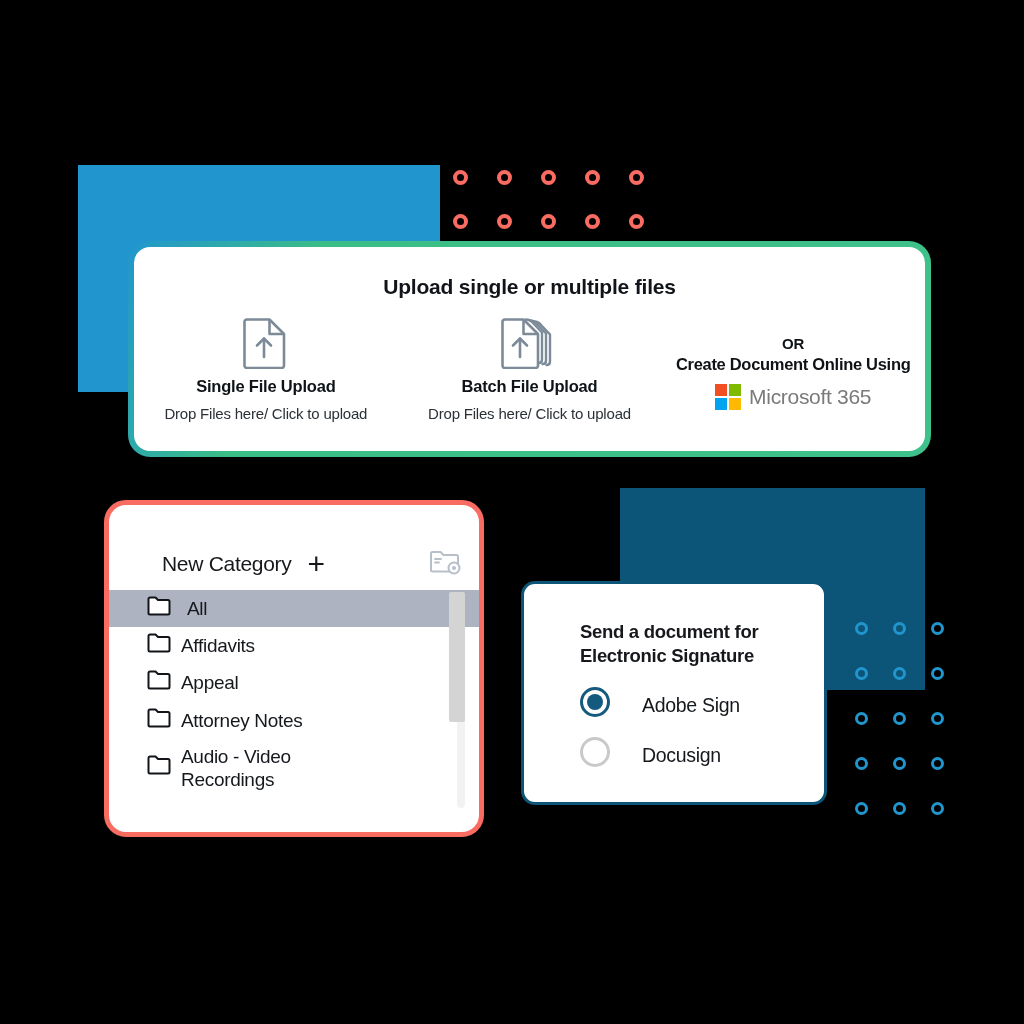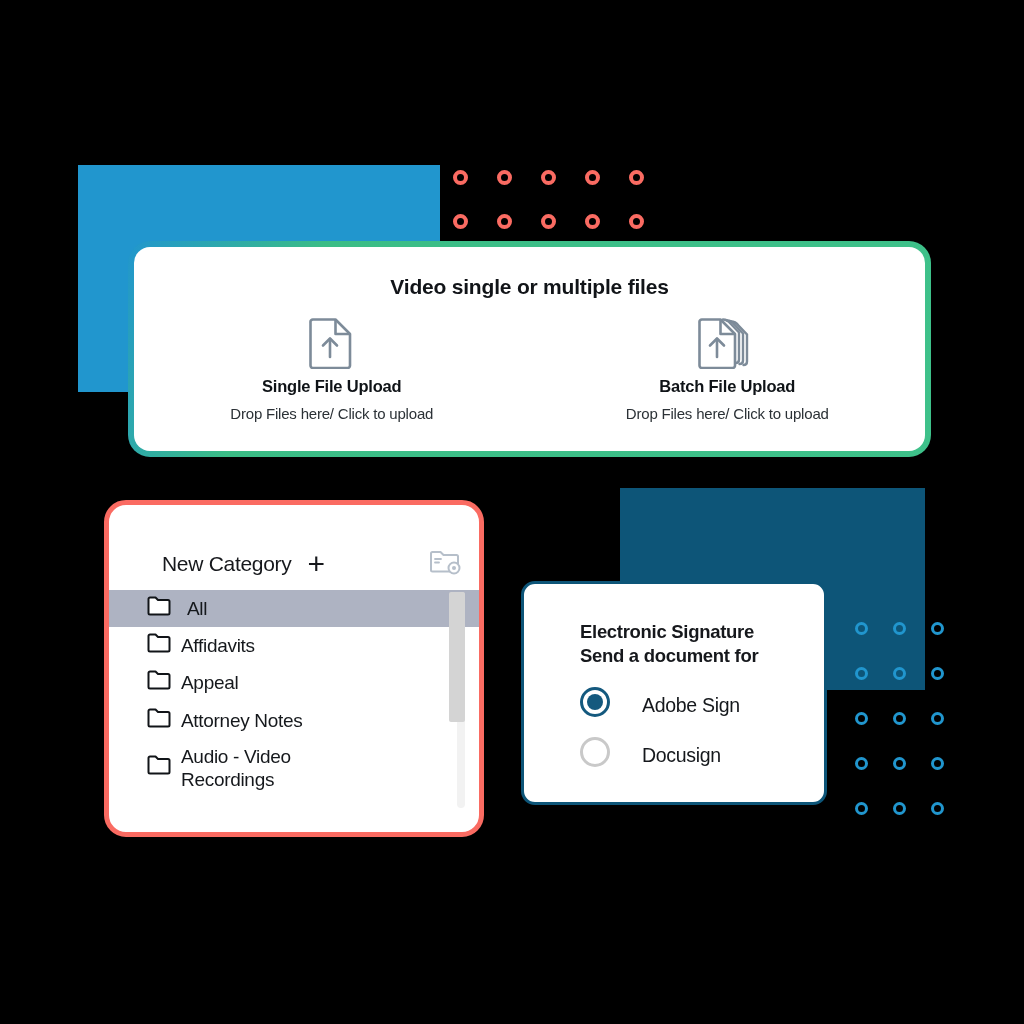--- a/index.html
+++ b/index.html
@@ -207,21 +207,21 @@
       <div class="dot"></div>
       <div class="dot"></div>
       <div class="dot"></div>
       <div class="dot"></div>
       <div class="dot"></div>
       <div class="dot"></div>
       <div class="dot"></div>
     </div>
 
   <div class="card-upload">
-    <div class="upload-title">Video single or multiple files</div>
+    <div class="upload-title">Upload single or multiple files</div>
 
     <div class="upload-cols">
 
       <div class="upload-col">
         <div class="upload-icon">
           <svg width="45" height="53" viewBox="0 0 45 53" fill="none">
             <path d="M4 3.5h22.5L41 18v31.5a2.5 2.5 0 0 1-2.5 2.5H4a2.5 2.5 0 0 1-2.5-2.5v-43A2.5 2.5 0 0 1 4 3.5z" stroke="#7d8b99" stroke-width="2.6" stroke-linejoin="round"></path>
             <path d="M26.5 3.5V18H41" stroke="#7d8b99" stroke-width="2.6" stroke-linejoin="round"></path>
             <path d="M21 41V23" stroke="#7d8b99" stroke-width="2.6" stroke-linecap="round"></path>
             <path d="M14 29.5 21 22.5l7 7" stroke="#7d8b99" stroke-width="2.6" stroke-linecap="round" stroke-linejoin="round"></path>
@@ -240,20 +240,33 @@
             <path d="M4 3.5h18.5L37 18v31.5a2.5 2.5 0 0 1-2.5 2.5H4a2.5 2.5 0 0 1-2.5-2.5v-43A2.5 2.5 0 0 1 4 3.5z" fill="#ffffff" stroke="#7d8b99" stroke-width="2.6" stroke-linejoin="round"></path>
             <path d="M22.5 3.5V18H37" stroke="#7d8b99" stroke-width="2.6" stroke-linejoin="round"></path>
             <path d="M19 41V23" stroke="#7d8b99" stroke-width="2.6" stroke-linecap="round"></path>
             <path d="M12 29.5 19 22.5l7 7" stroke="#7d8b99" stroke-width="2.6" stroke-linecap="round" stroke-linejoin="round"></path>
           </svg>
         </div>
         <div class="upload-label">Batch File Upload</div>
         <div class="upload-sub">Drop Files here/ Click to upload</div>
       </div>
 
+      <div class="upload-col">
+        <div class="or-word">OR</div>
+        <div class="or-line">Create Document Online Using</div>
+        <div class="ms-row">
+          <span class="ms-squares">
+            <i style="background:#f25022"></i>
+              <i style="background:#7fba00"></i>
+            <i style="background:#00a4ef"></i>
+              <i style="background:#ffb900"></i>
+          </span>
+          <span class="ms-text">Microsoft 365</span>
+        </div>
+      </div>
 
     </div>
   </div>
 
   <div class="card-category">
     <div class="cat-header">
       <span class="cat-title">New Category</span>
       <span class="cat-plus">+</span>
       <span class="cat-gear">
         <svg width="32" height="28" viewBox="0 0 32 28" fill="none">
@@ -311,22 +324,22 @@
         <span style="max-width:170px">Audio - Video Recordings</span>
       </div>
 
       <div class="scroll-track"></div>
       <div class="scroll-thumb"></div>
     </div>
   </div>
 
   <div class="card-esign">
     <div class="esign-title">
+      <div>Send a document for</div>
       <div>Electronic Signature</div>
-      <div>Send a document for</div>
     </div>
 
     <div class="radio-row">
       <span class="radio on"></span>
       <span class="radio-label">Adobe Sign</span>
     </div>
 
     <div class="radio-row">
       <span class="radio off"></span>
       <span class="radio-label">Docusign</span>

